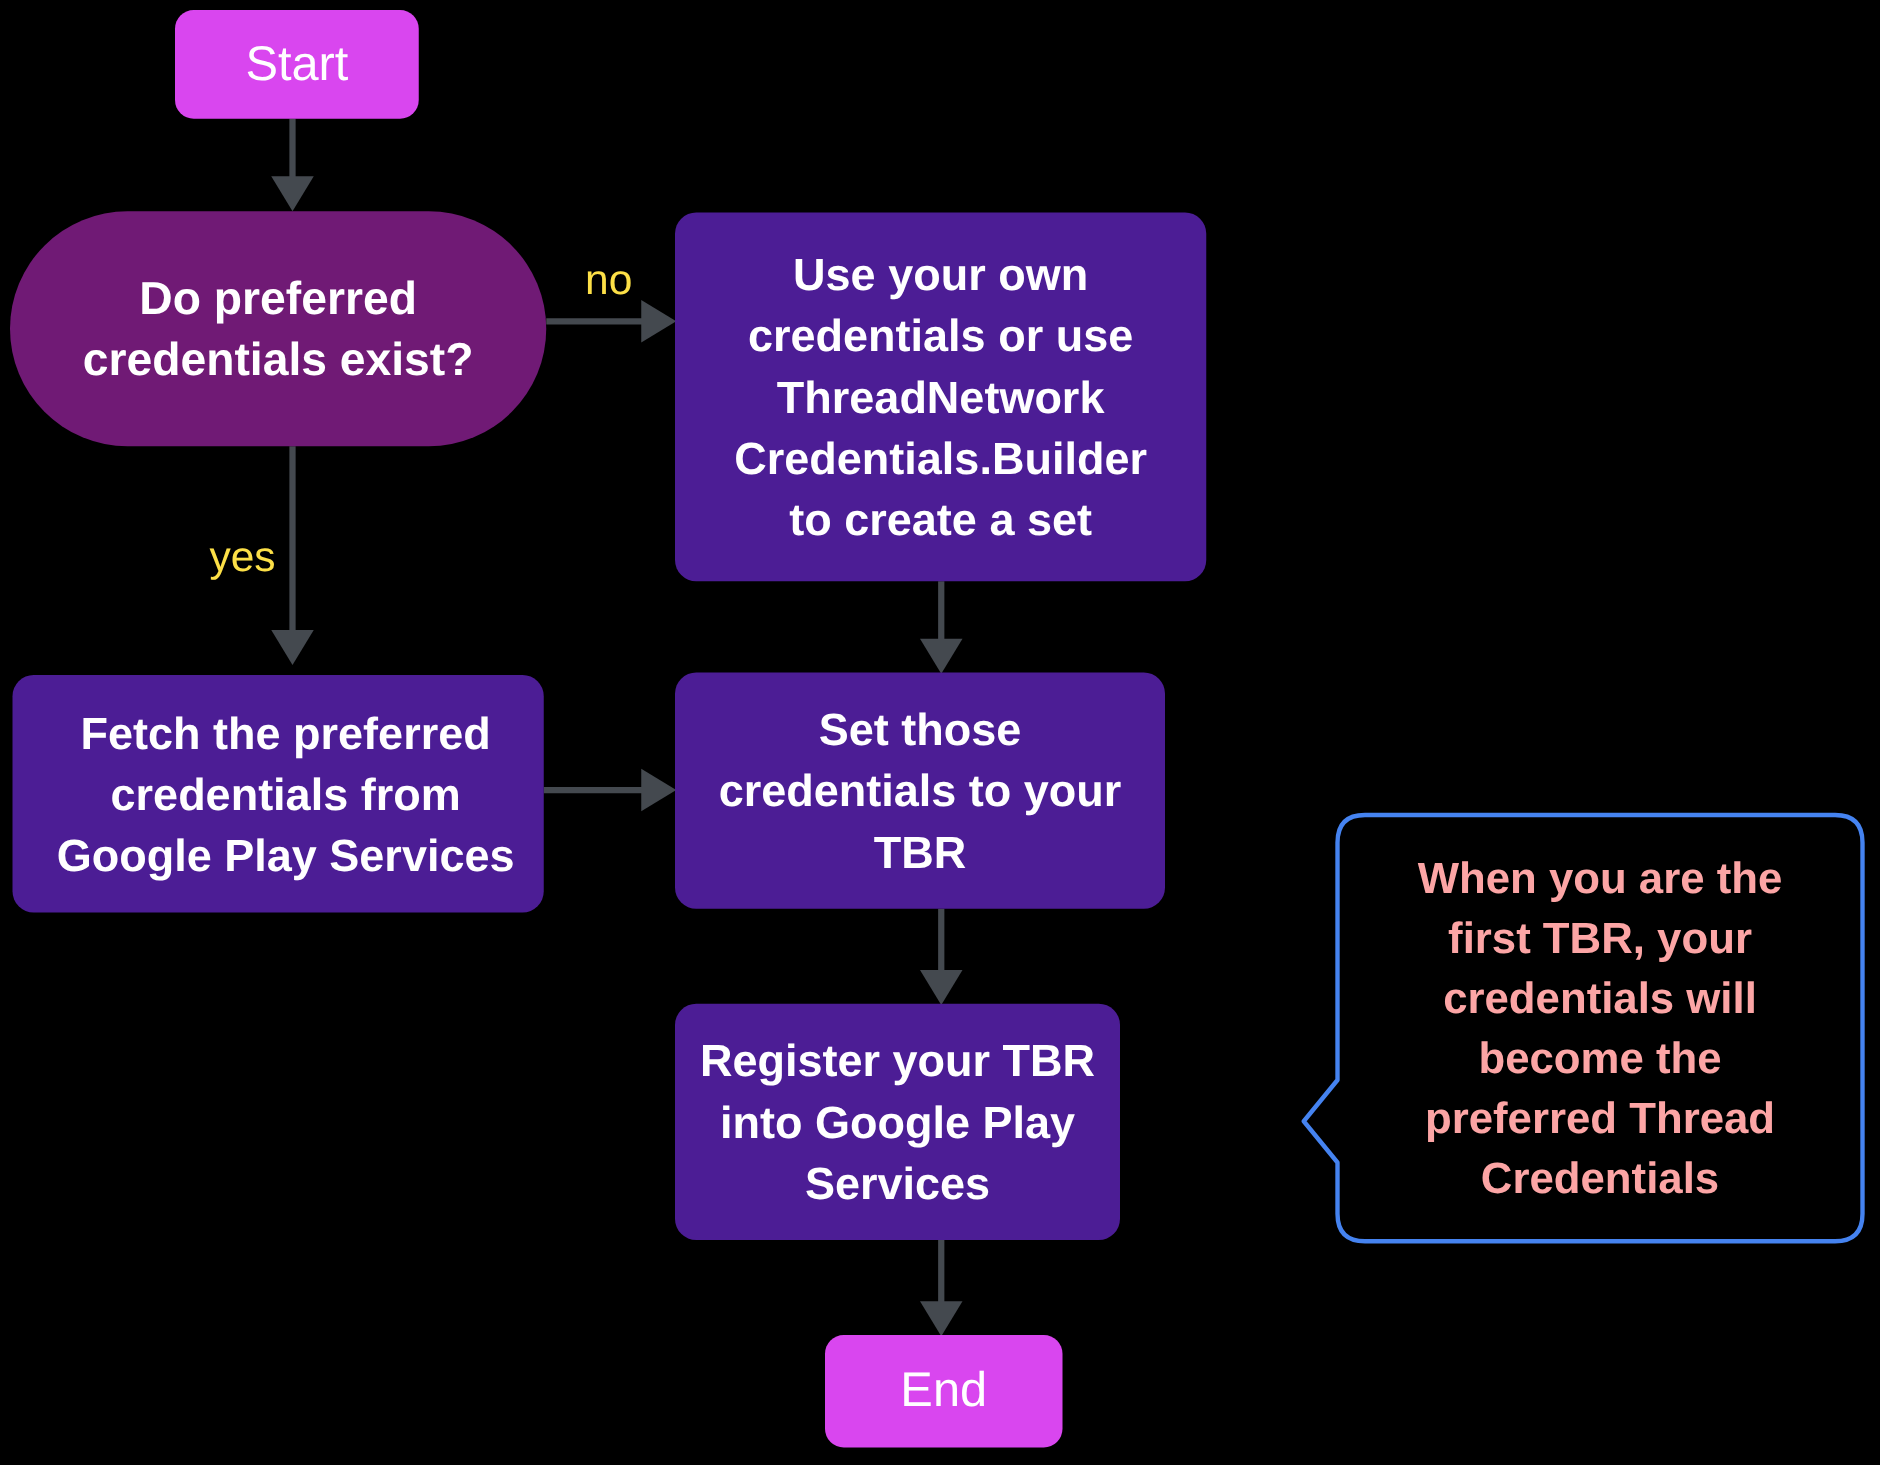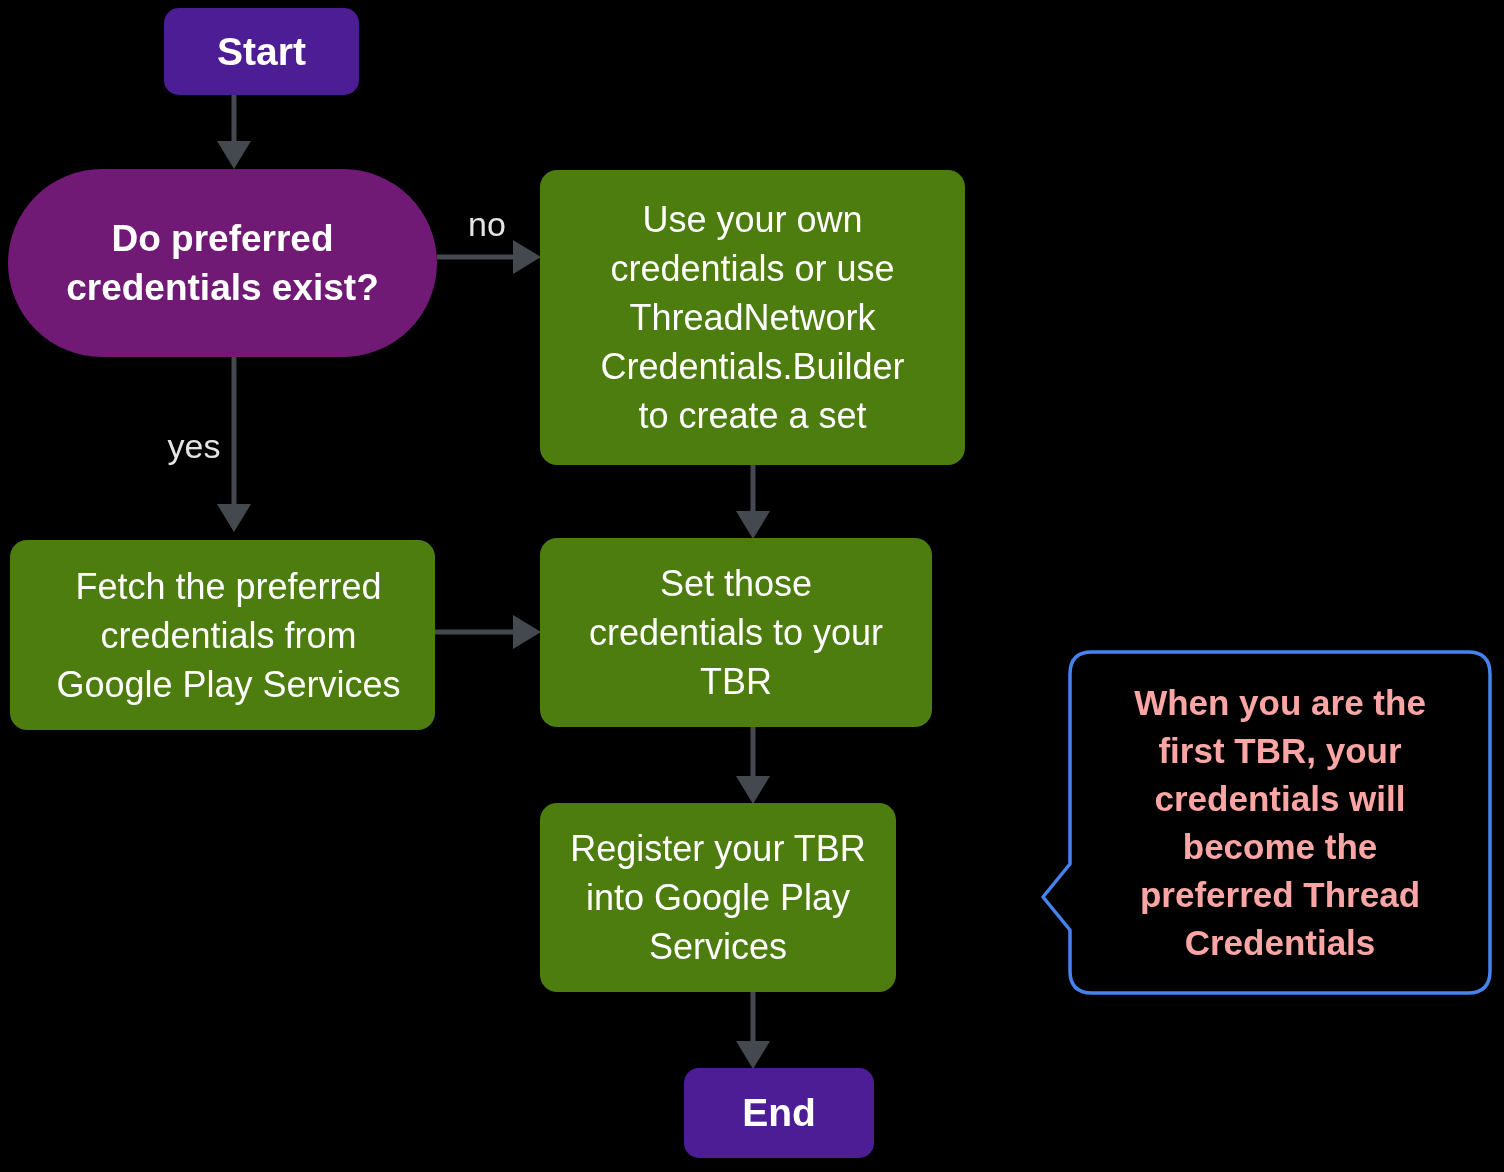--- a/index.html
+++ b/index.html
@@ -25,44 +25,43 @@
     position: absolute;
     display: flex;
     align-items: center;
     justify-content: center;
     text-align: center;
     color: #ffffff;
     white-space: pre-line;
     box-sizing: border-box;
   }
   .node--process {
-    background: #4d7c0f;
+    background: #4c1d95;
     border-radius: 17px;
     font-size: 36px;
     line-height: 49px;
-    font-weight: 400;
+    font-weight: 700;
   }
   .node--terminal {
-    background: #4c1d95;
+    background: #d946ef;
     border-radius: 15px;
     font-size: 39px;
     line-height: 46px;
-    font-weight: 700;
-    margin-left: 24px;
+    font-weight: 400;
   }
   .node--decision {
     background: #701a75;
     border-radius: 94px;
     font-size: 37px;
     line-height: 49px;
     font-weight: 600;
   }
   .edge-label {
     position: absolute;
-    color: #e5e5e5;
+    color: #fde047;
     font-size: 34px;
     line-height: 36px;
     font-weight: 500;
     text-align: center;
     white-space: nowrap;
   }
   .callout-text {
     position: absolute;
     left: 1085px;
     top: 653px;

